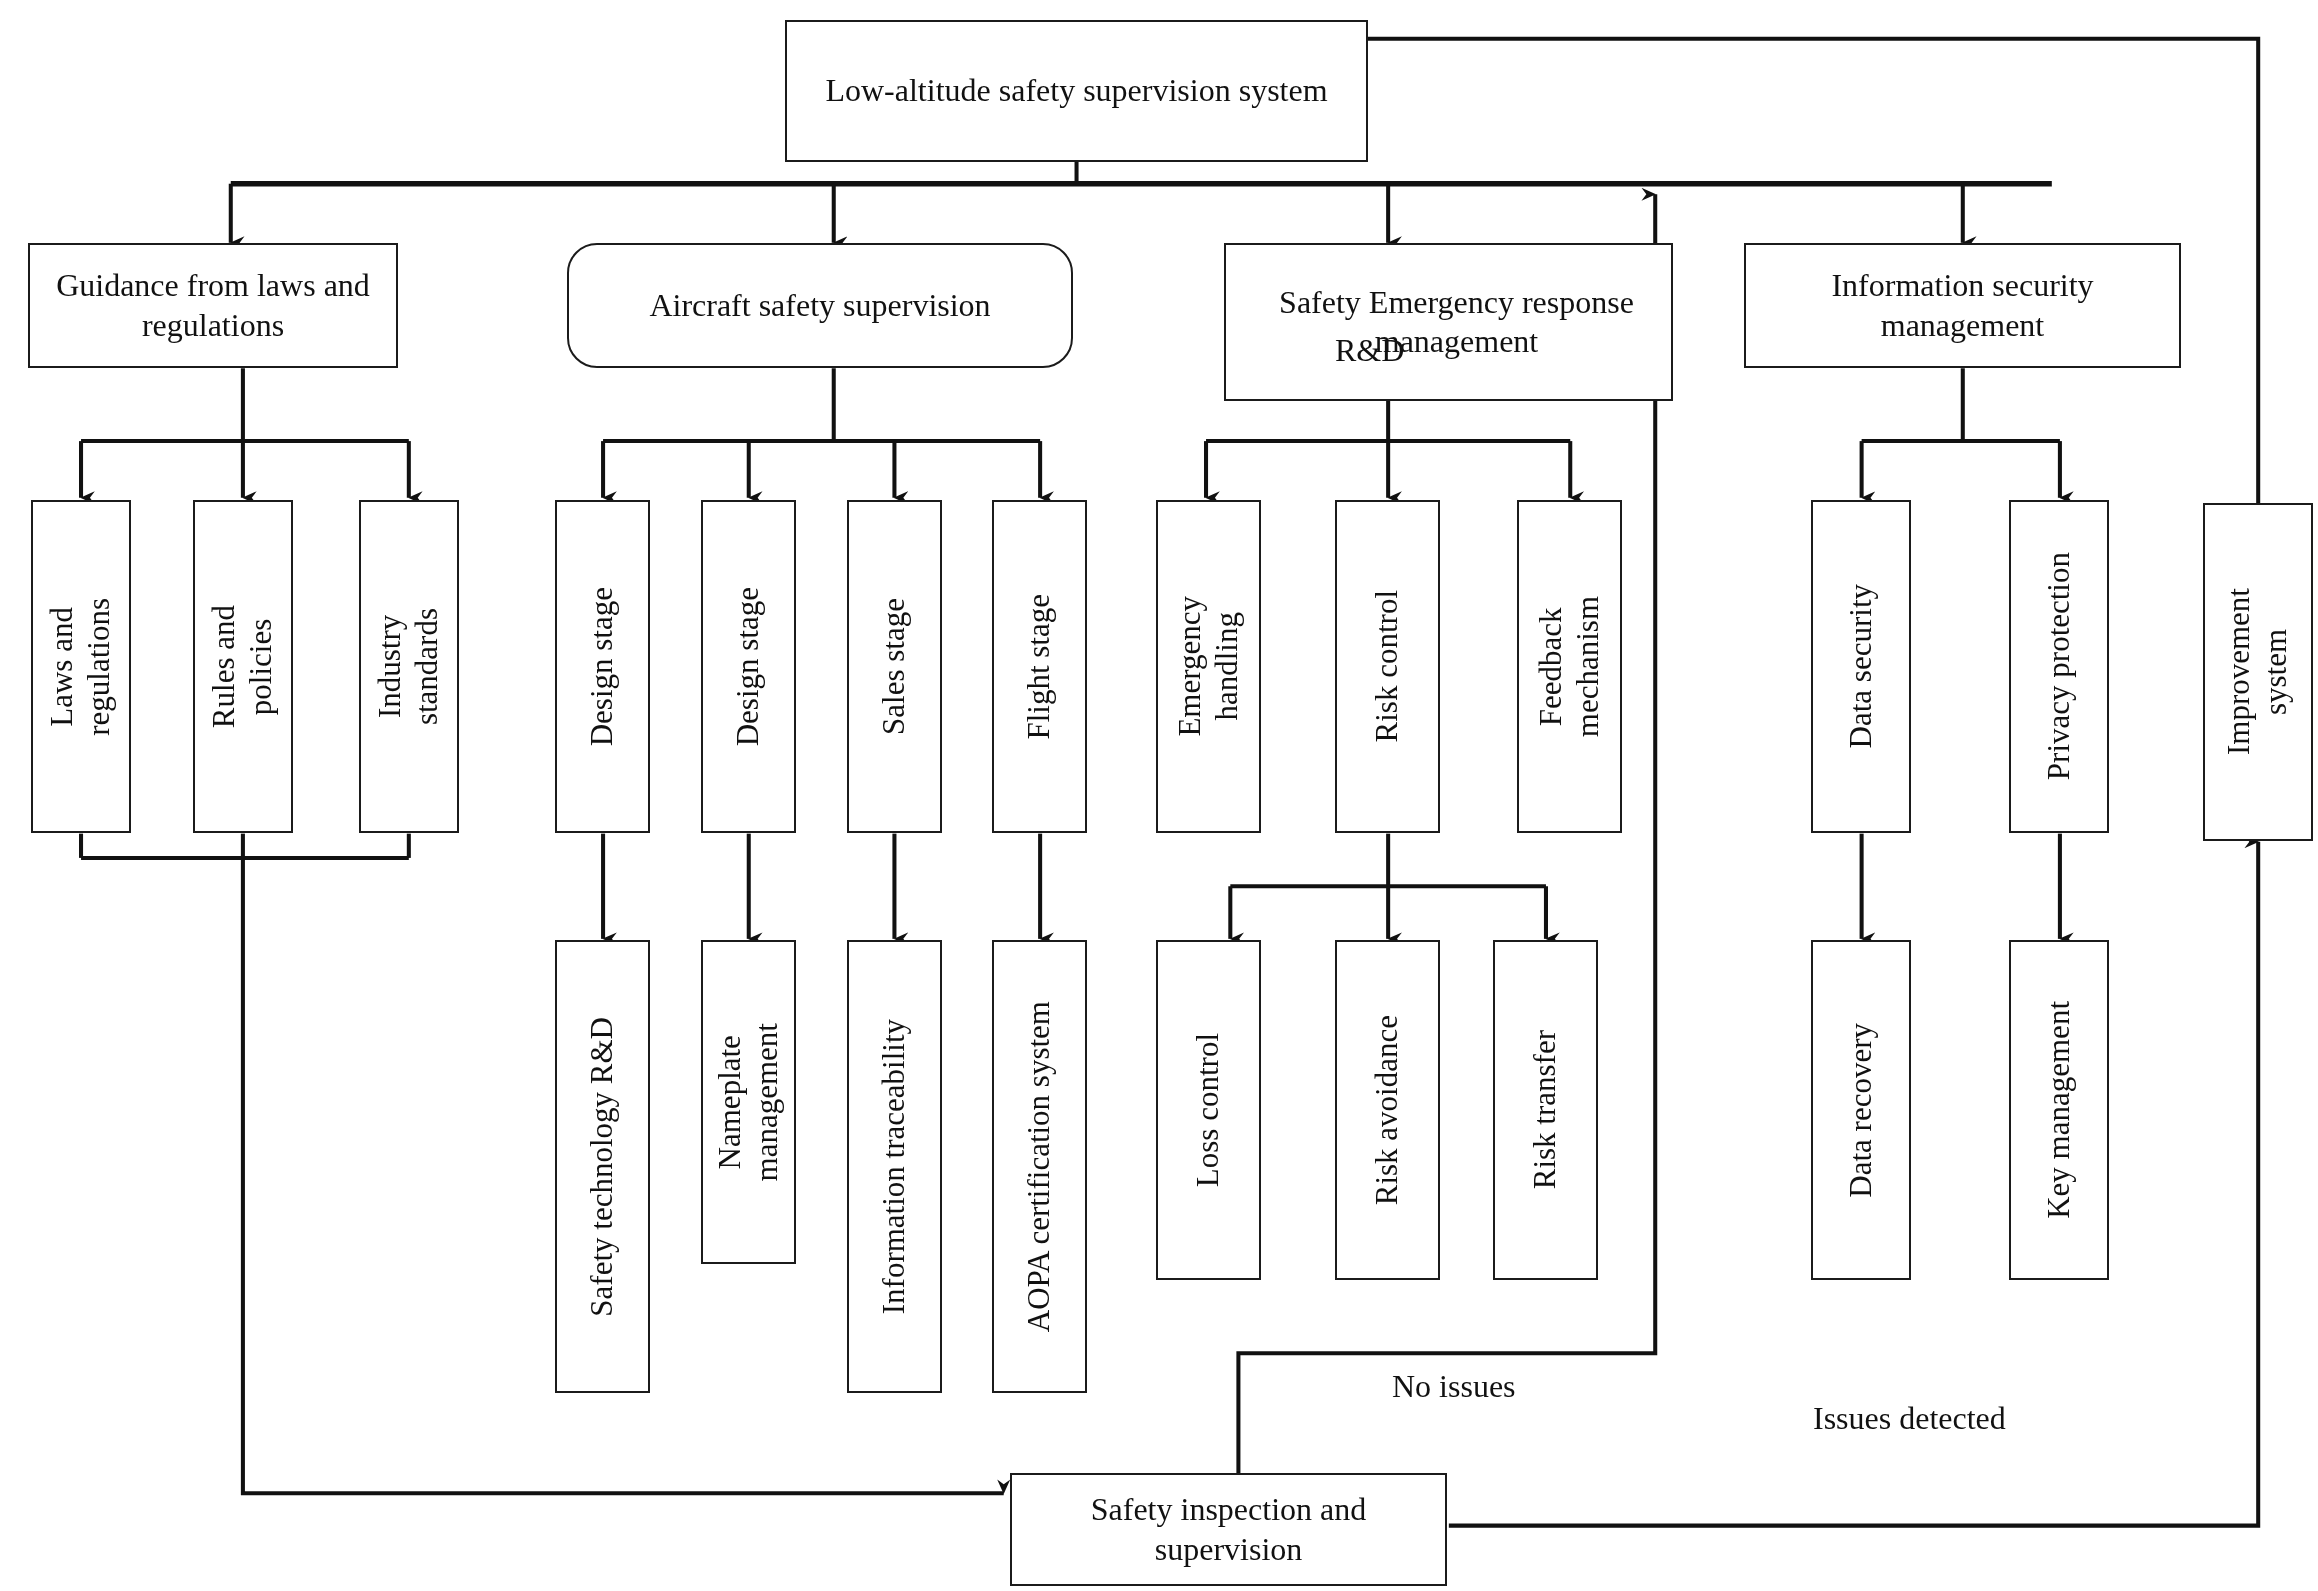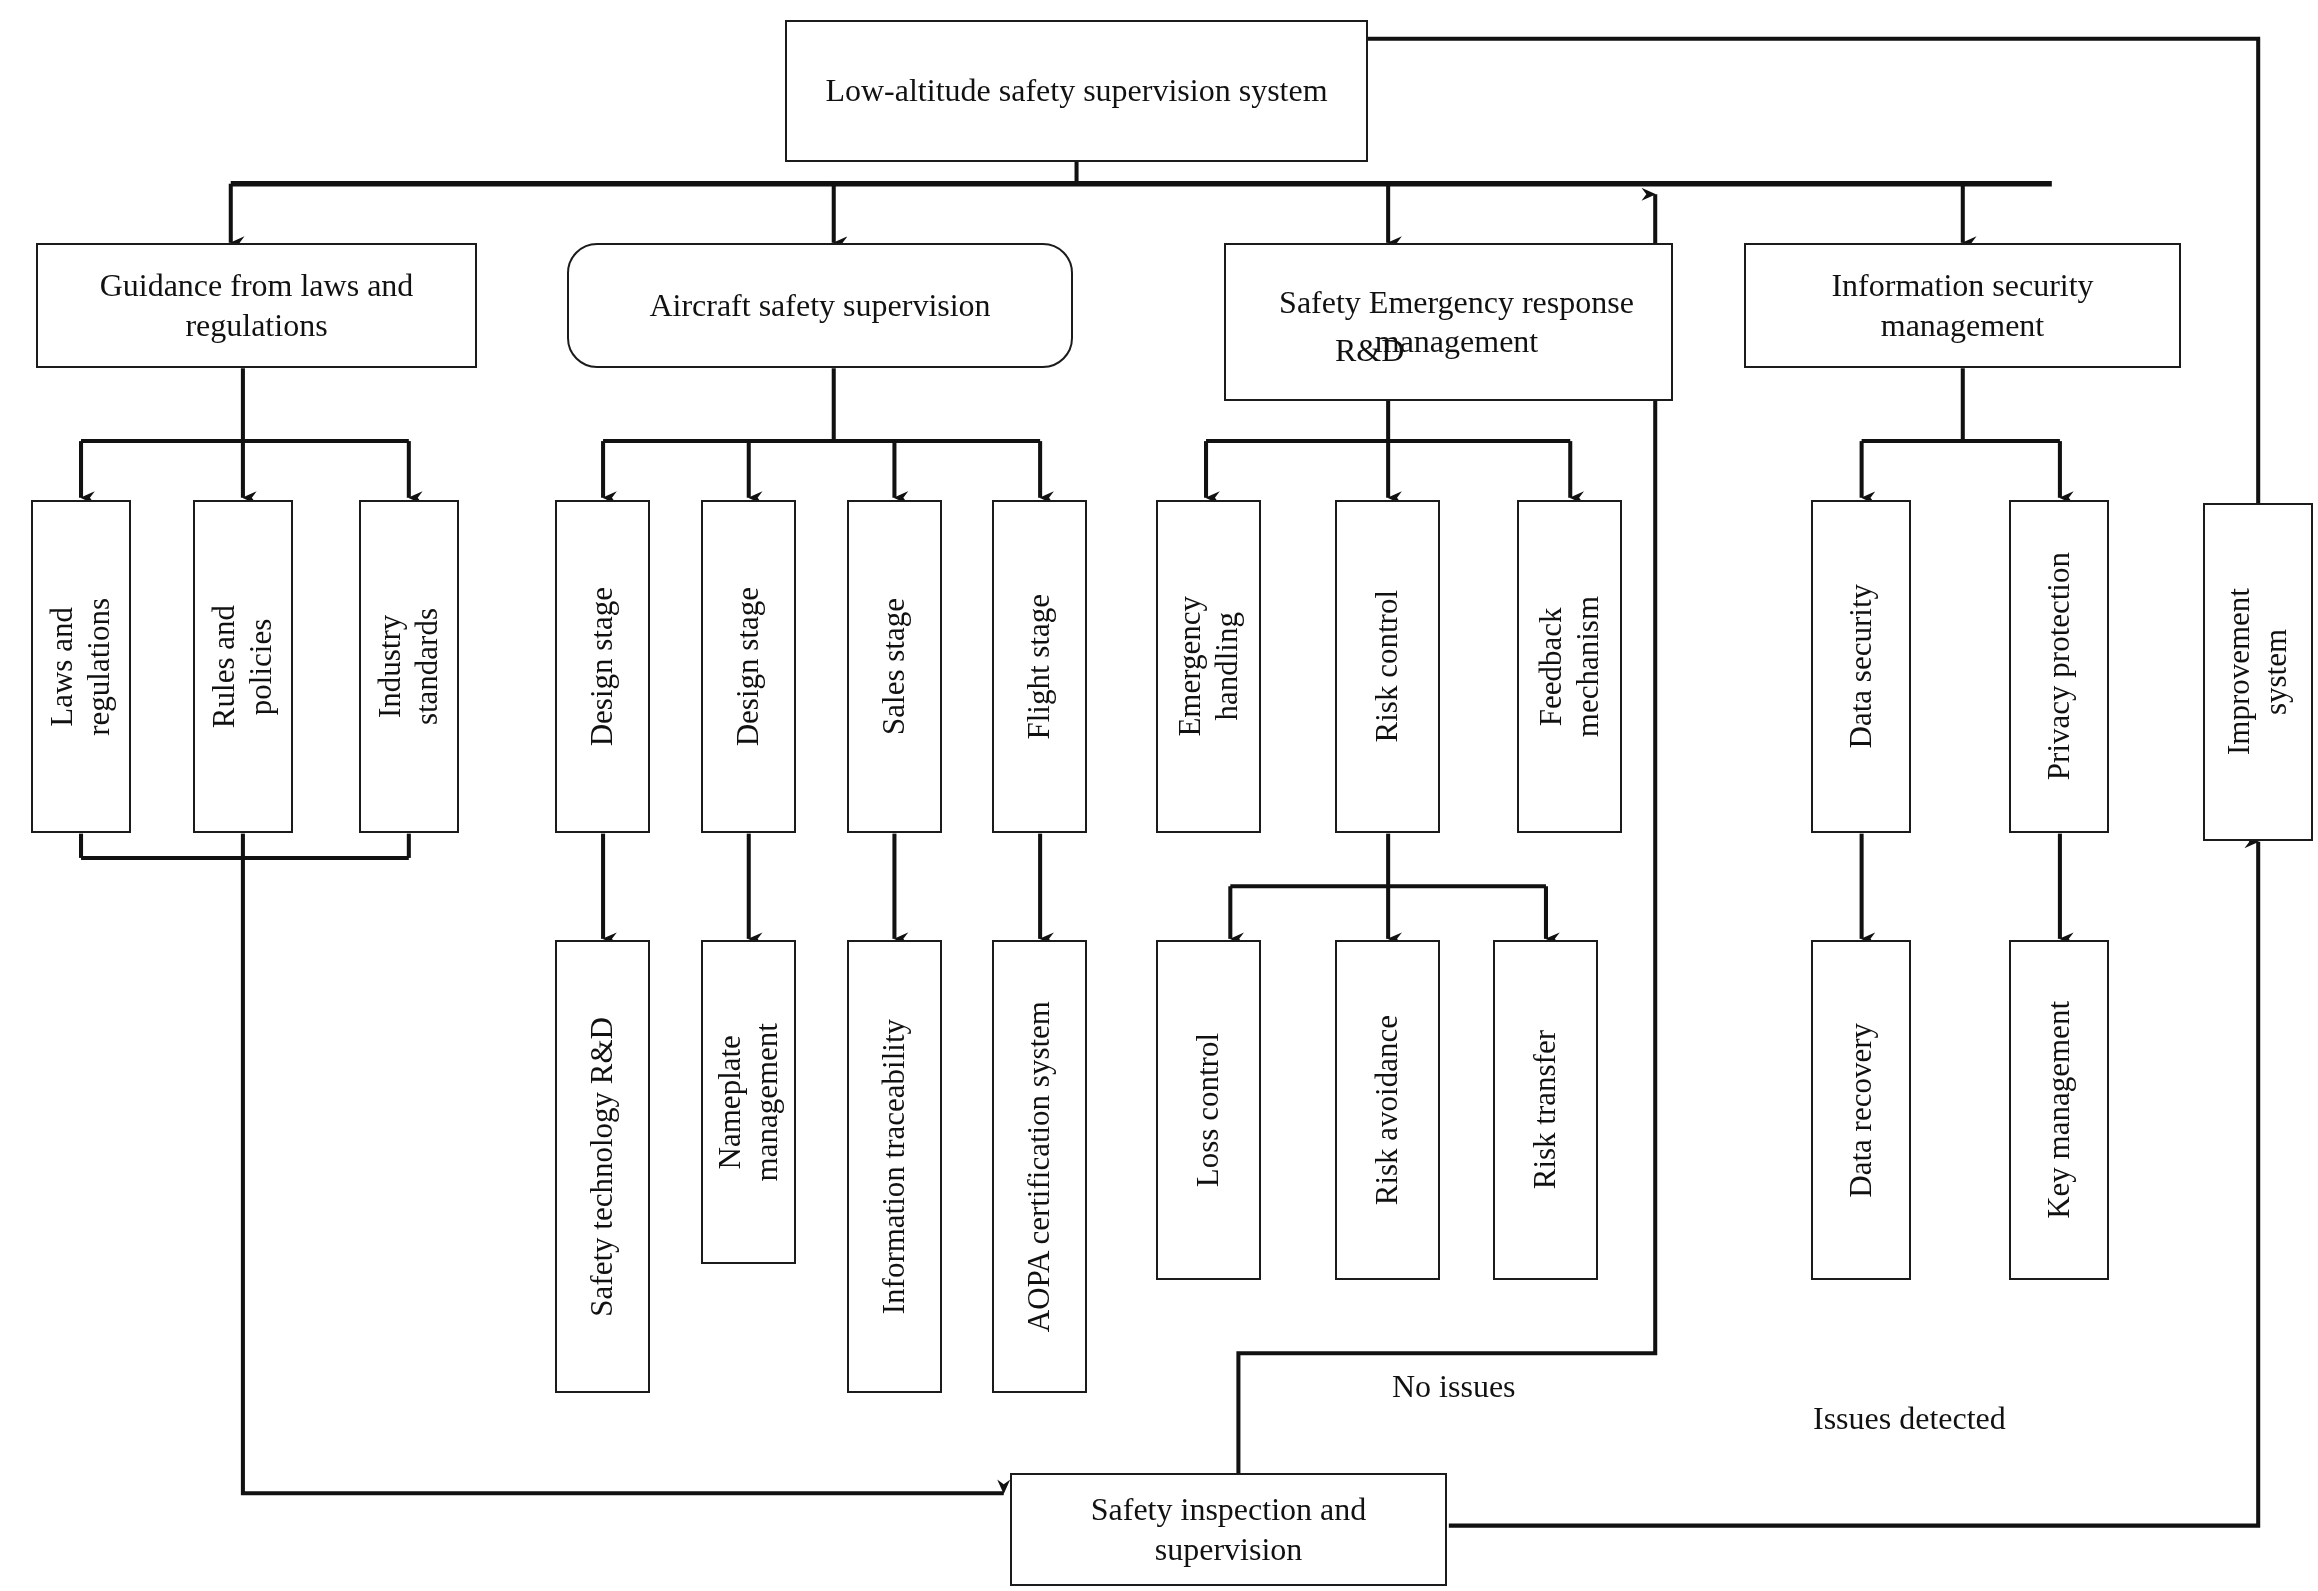--- a/index.html
+++ b/index.html
@@ -150,21 +150,21 @@
       <path d="M2790,625 L2790,48 L1682,48" marker-end="url(#arrowLeft)"></path>
 
     </g>
   </svg>
 
   <div class="node horiz" style="left:785px; top:20px; width:583px; height:142px;">
     <span>Low-altitude safety supervision
 system</span>
   </div>
 
-  <div class="node horiz" style="left:28px; top:243px; width:441px; height:125px;margin-left:8px;">
+  <div class="node horiz" style="left:28px; top:243px; width:370px; height:125px;">
     <span>Guidance from laws and
 regulations</span>
   </div>
 
   <div class="node horiz" style="left:567px; top:243px; width:506px; height:125px;border-radius:30px;">
     <span>Aircraft safety supervision</span>
   </div>
 
   <div class="node horiz" style="left:1224px; top:243px; width:449px; height:158px;padding-left:24px;">
     <span>Safety Emergency

